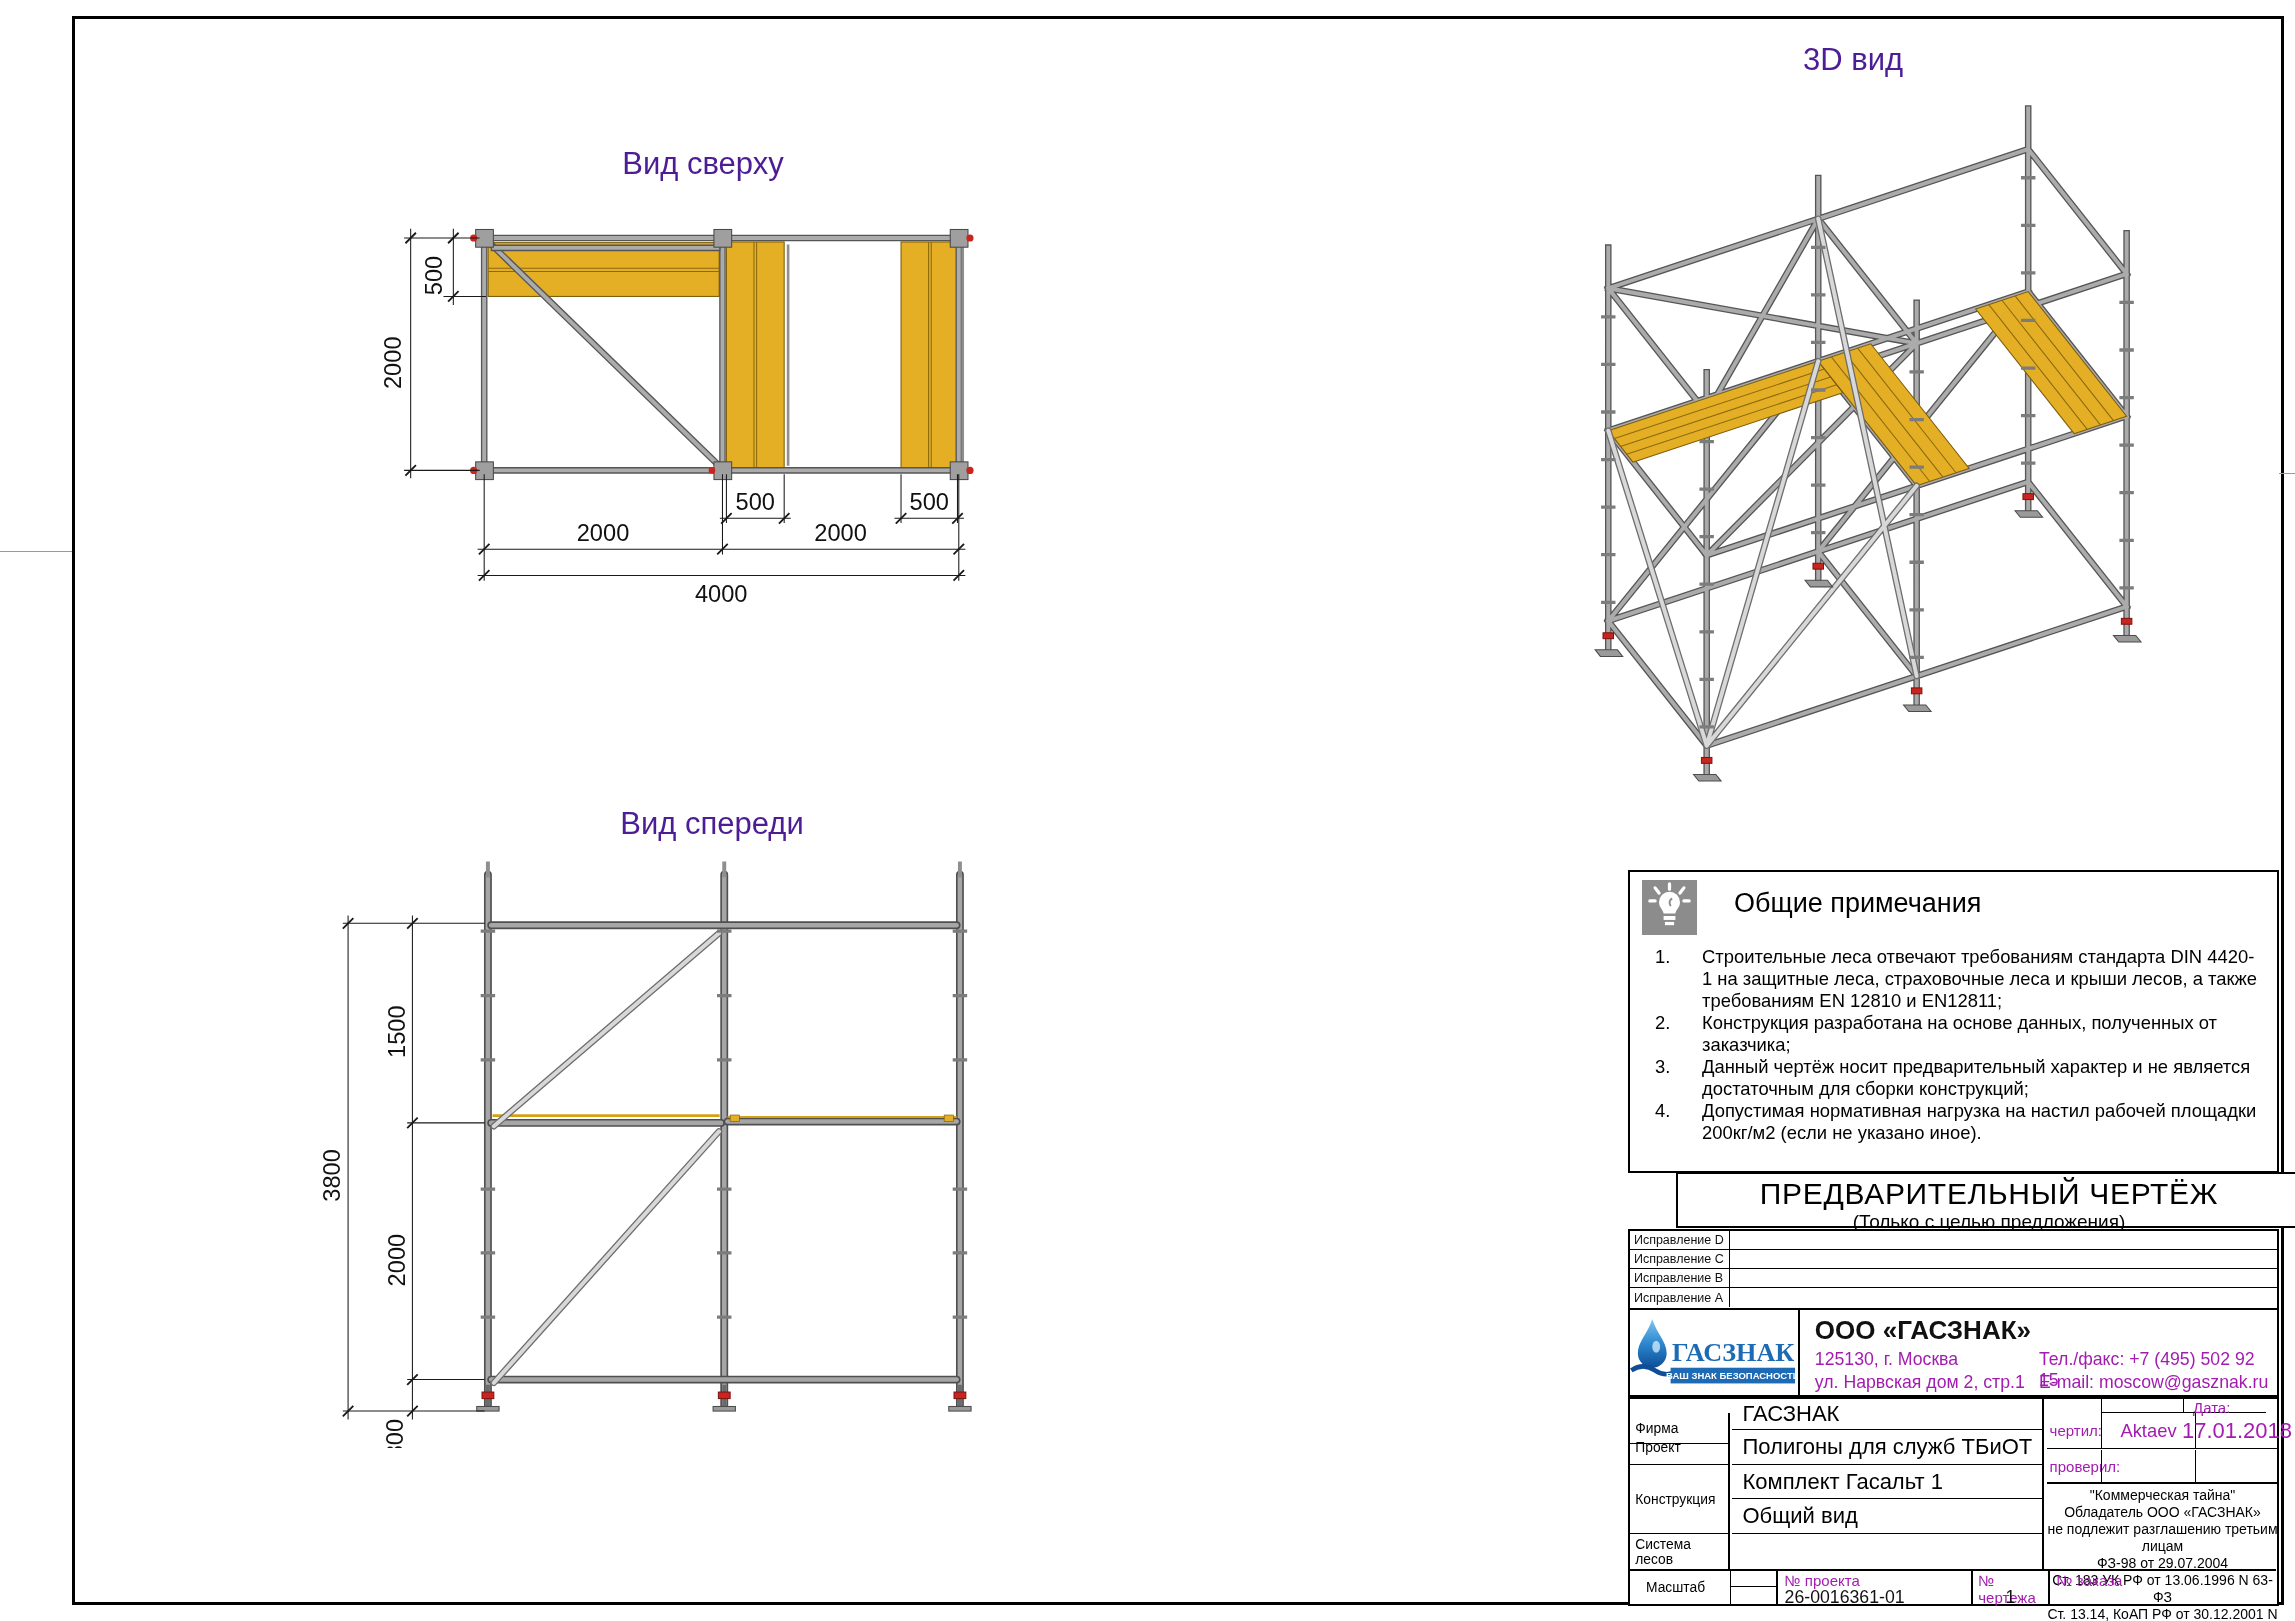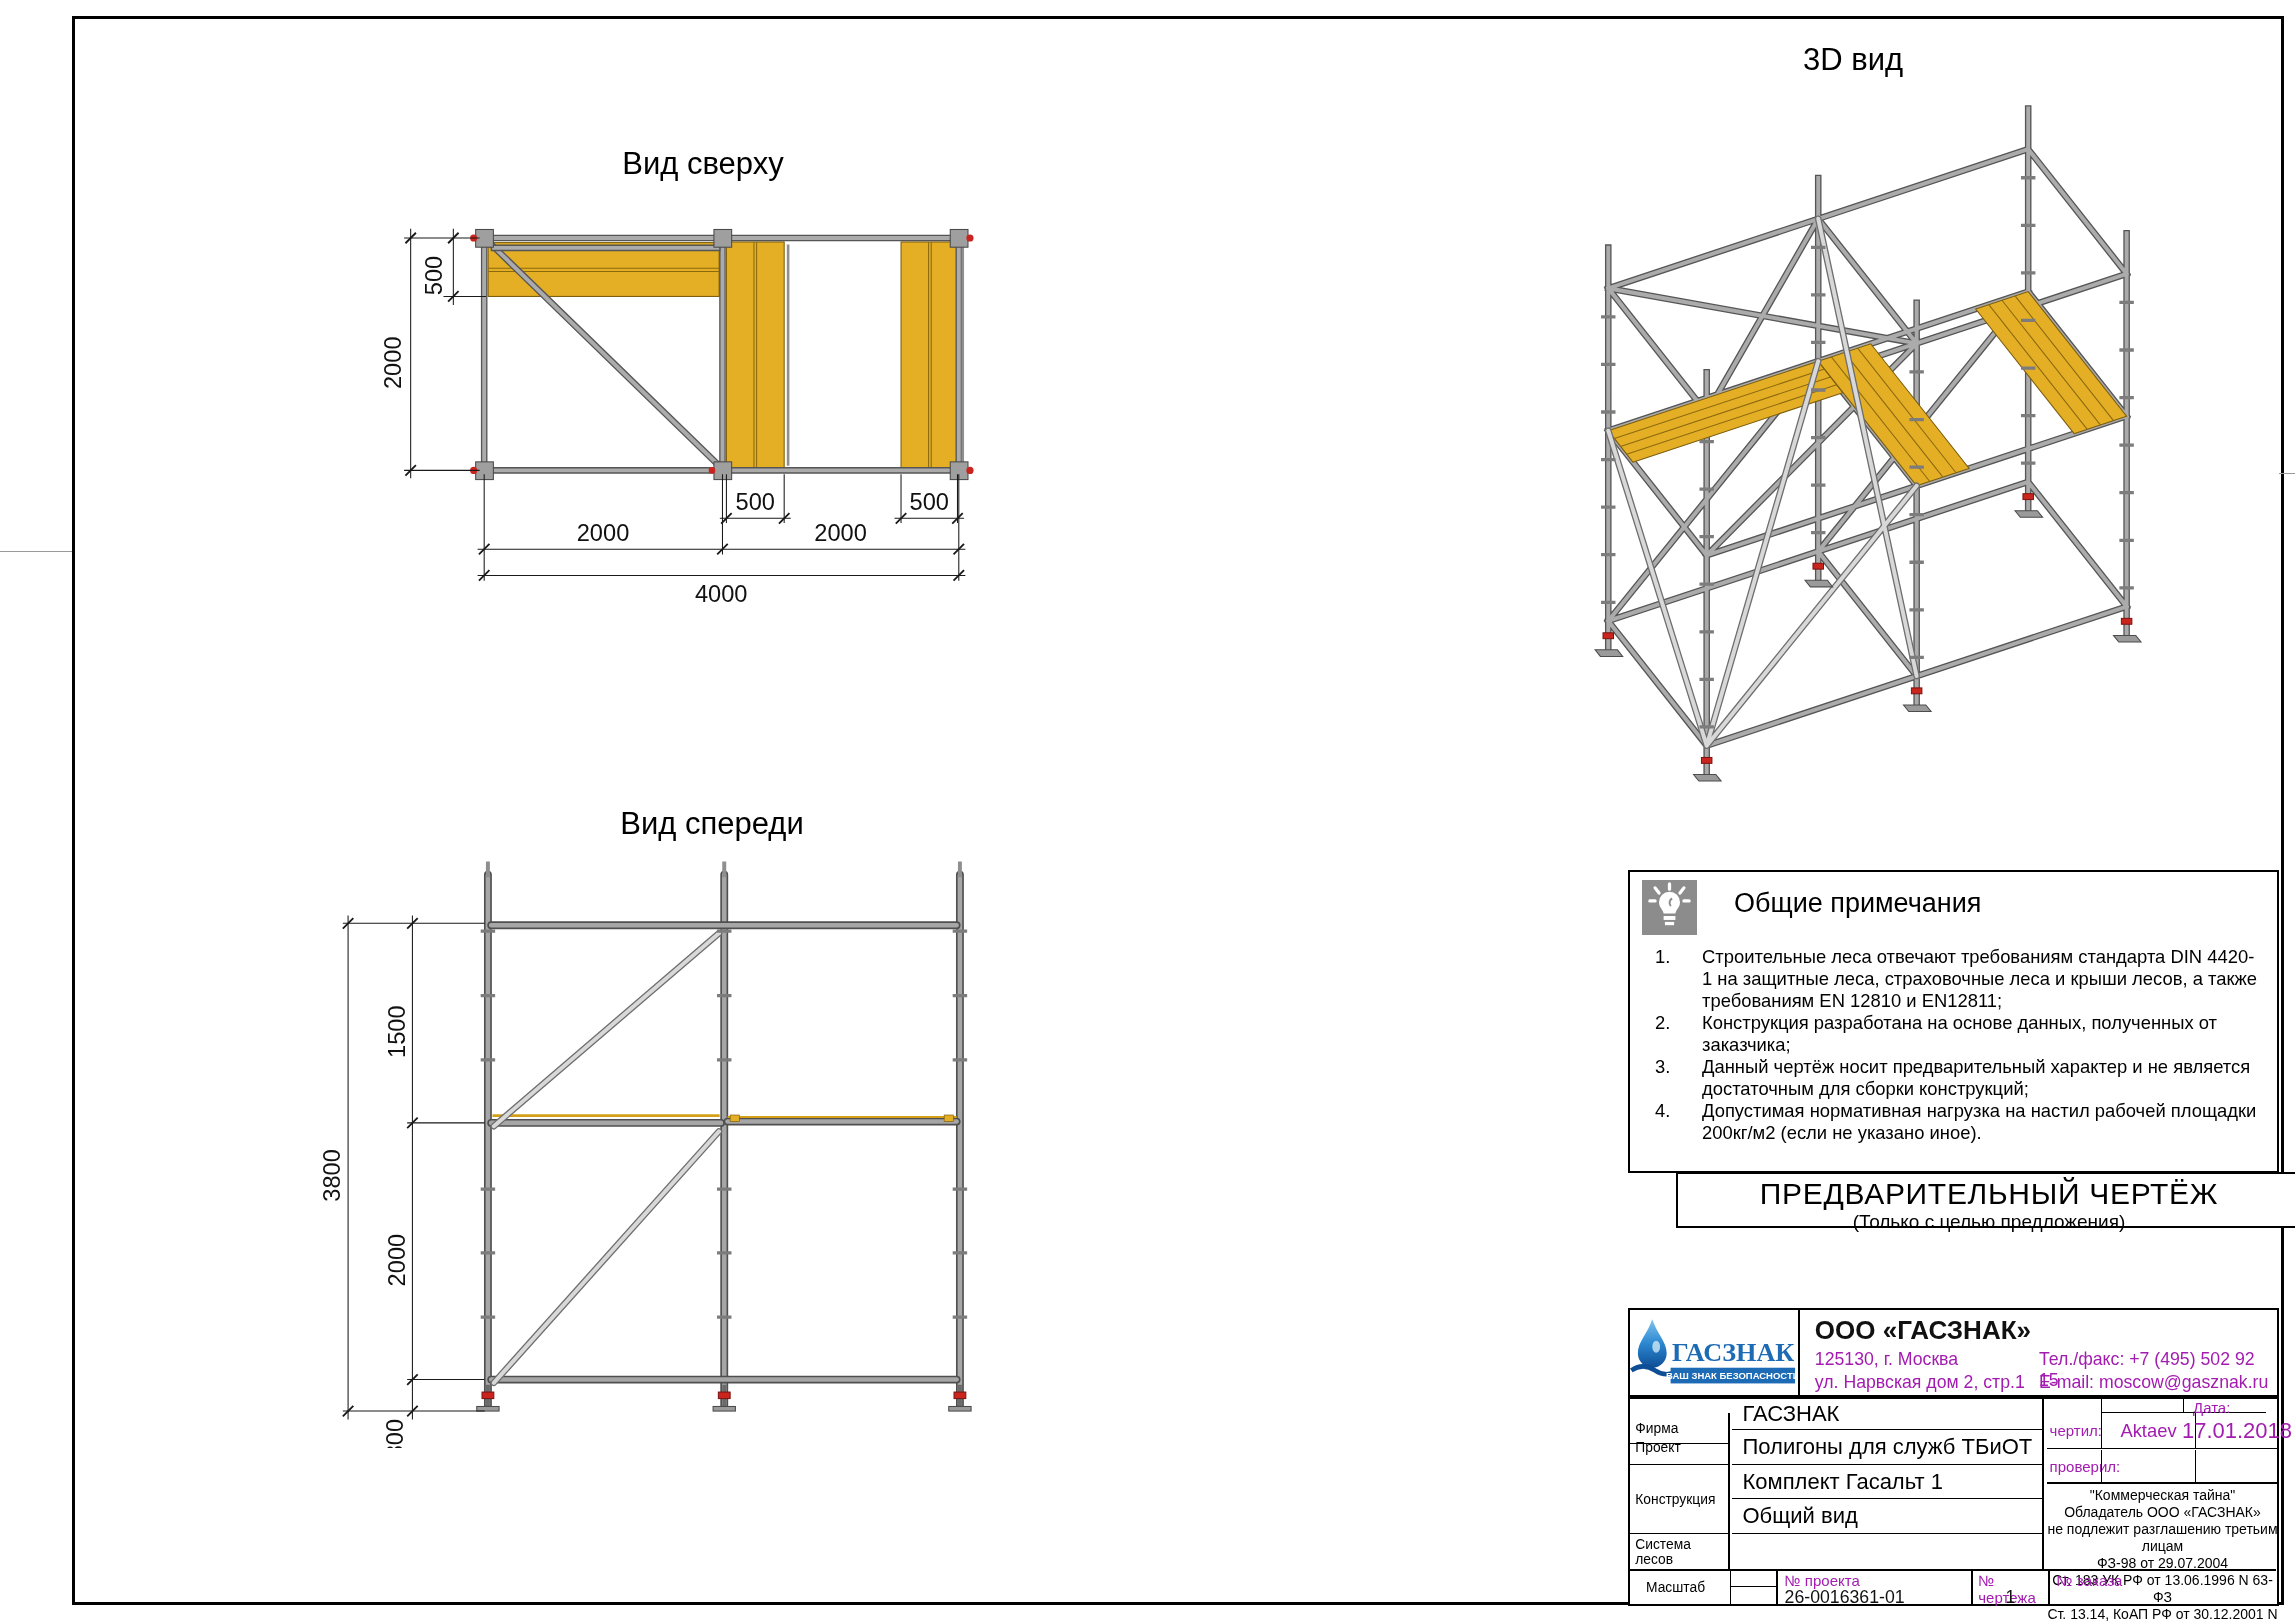--- a/index.html
+++ b/index.html
@@ -1,21 +1,21 @@
 <!DOCTYPE html>
 <html style="font-size:10.5px"><head>
 <meta charset="utf-8">
 <style>
   html,body{margin:0;padding:0;background:#fff;}
   .sheet{position:relative;width:2295px;height:1621px;background:#ffffff;
          font-family:"Liberation Sans",sans-serif;color:#111;overflow:hidden;}
   .abs{position:absolute;}
   .page-frame{left:72px;top:16.4px;width:2212px;height:1589px;border:3.3px solid #000;box-sizing:border-box;}
   .fold{background:#9a9a9a;height:1.3px;}
-  .view-title{font-size:31px;color:#000000;text-align:center;white-space:nowrap;}
+  .view-title{font-size:31px;color:#4c1d95;text-align:center;white-space:nowrap;}
 
   
   .blk{box-sizing:border-box;border:2.6px solid #000;background:#fff;}
   .notes-head{font-size:27px;color:#000;}
   .note-row{display:flex;font-size:18.4px;line-height:22px;color:#000;}
   .note-num{width:47px;flex:none;}
   .note-text{flex:1;padding-right:5.3px;}
   .prelim-title{font-size:30px;text-align:center;letter-spacing:0.7px;color:#000;}
   .prelim-sub{font-size:19px;text-align:center;color:#000;}
   .rev-row{box-sizing:border-box;height:19px;border-bottom:1.3px solid #000;display:flex;}
@@ -263,20 +263,34 @@
         <div class="note-text">Допустимая нормативная нагрузка на настил рабочей площадки 200кг/м2 (если не указано иное).</div>
       </div>
     </div>
   </div>
 
   <div class="abs blk" style="left:1628px;top:1172px;width:626px;height:56px;margin-left:48px;">
     <div class="prelim-title" style="margin-top:2.6px;">ПРЕДВАРИТЕЛЬНЫЙ ЧЕРТЁЖ</div>
     <div class="prelim-sub">(Только с целью предложения)</div>
   </div>
 
+  <div class="abs blk" style="left:1628px;top:1229px;width:651px;height:81px;">
+    <div class="rev-row">
+      <div class="rev-label">Исправление D</div>
+    </div>
+    <div class="rev-row">
+      <div class="rev-label">Исправление C</div>
+    </div>
+    <div class="rev-row">
+      <div class="rev-label">Исправление B</div>
+    </div>
+    <div class="rev-row">
+      <div class="rev-label">Исправление A</div>
+    </div>
+  </div>
 
   <div class="abs blk" style="left:1628px;top:1308px;width:651px;height:89px;">
     <div class="cell" style="left:0;top:0;width:170px;height:100%;border-right:2.6px solid #000;">
       <svg width="167" height="84" viewBox="0 0 255 128">
         <defs>
           <linearGradient id="dropg" x1="0" y1="0" x2="0" y2="1">
             <stop offset="0" stop-color="#7FC4EE"></stop>
               <stop offset="0.5" stop-color="#2B87D0"></stop>
               <stop offset="1" stop-color="#0E4E96"></stop>
           </linearGradient>

